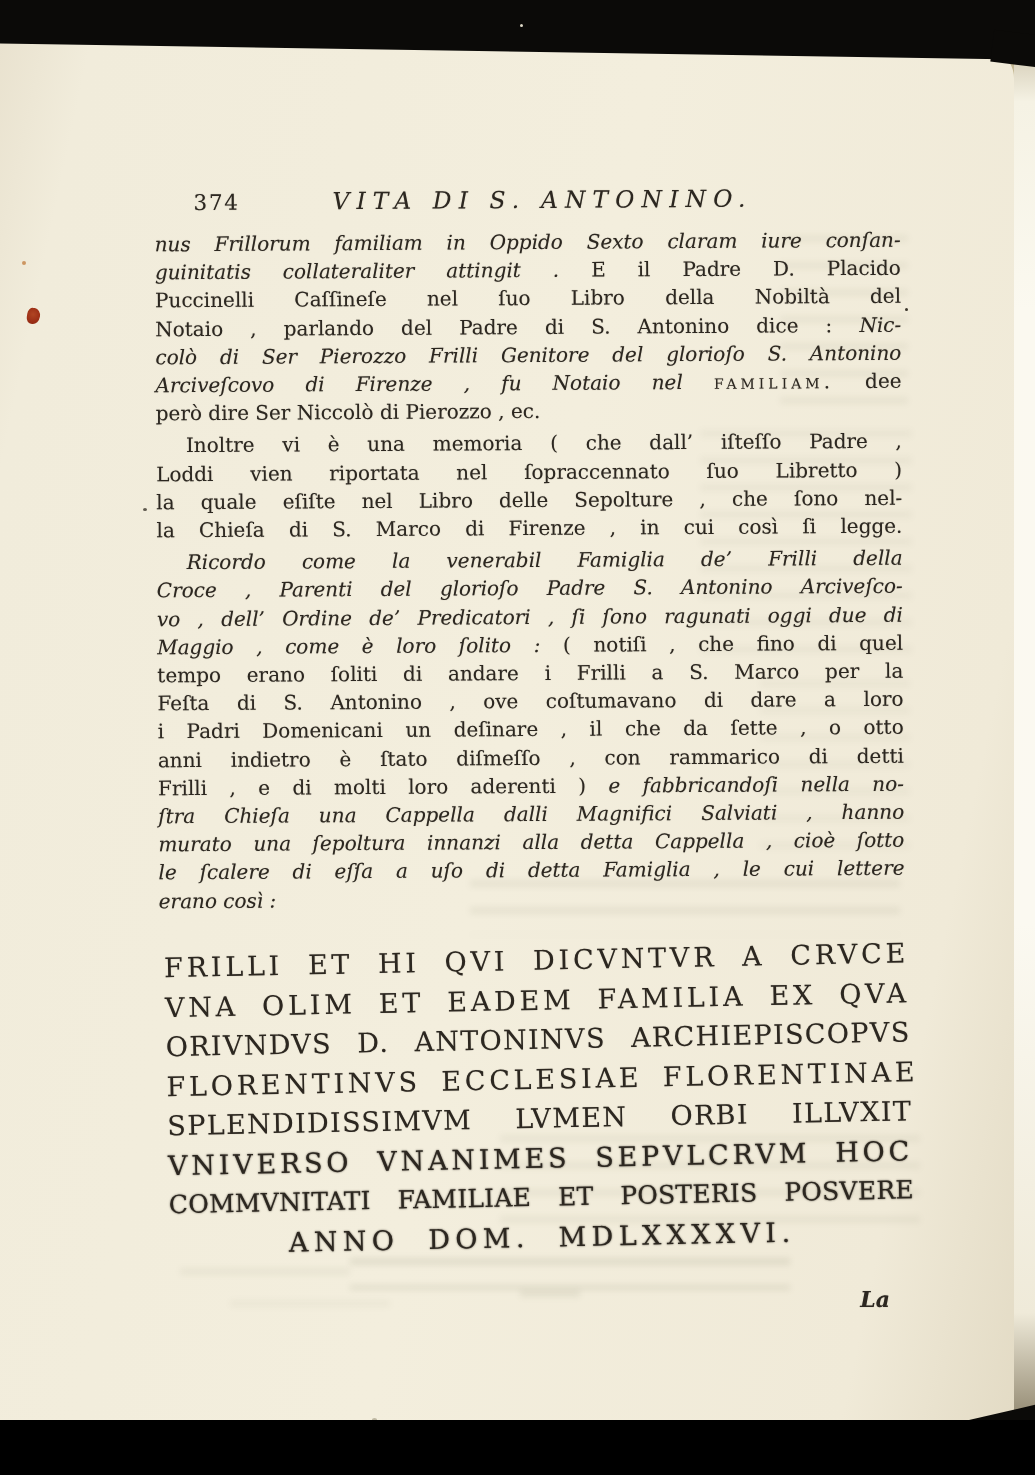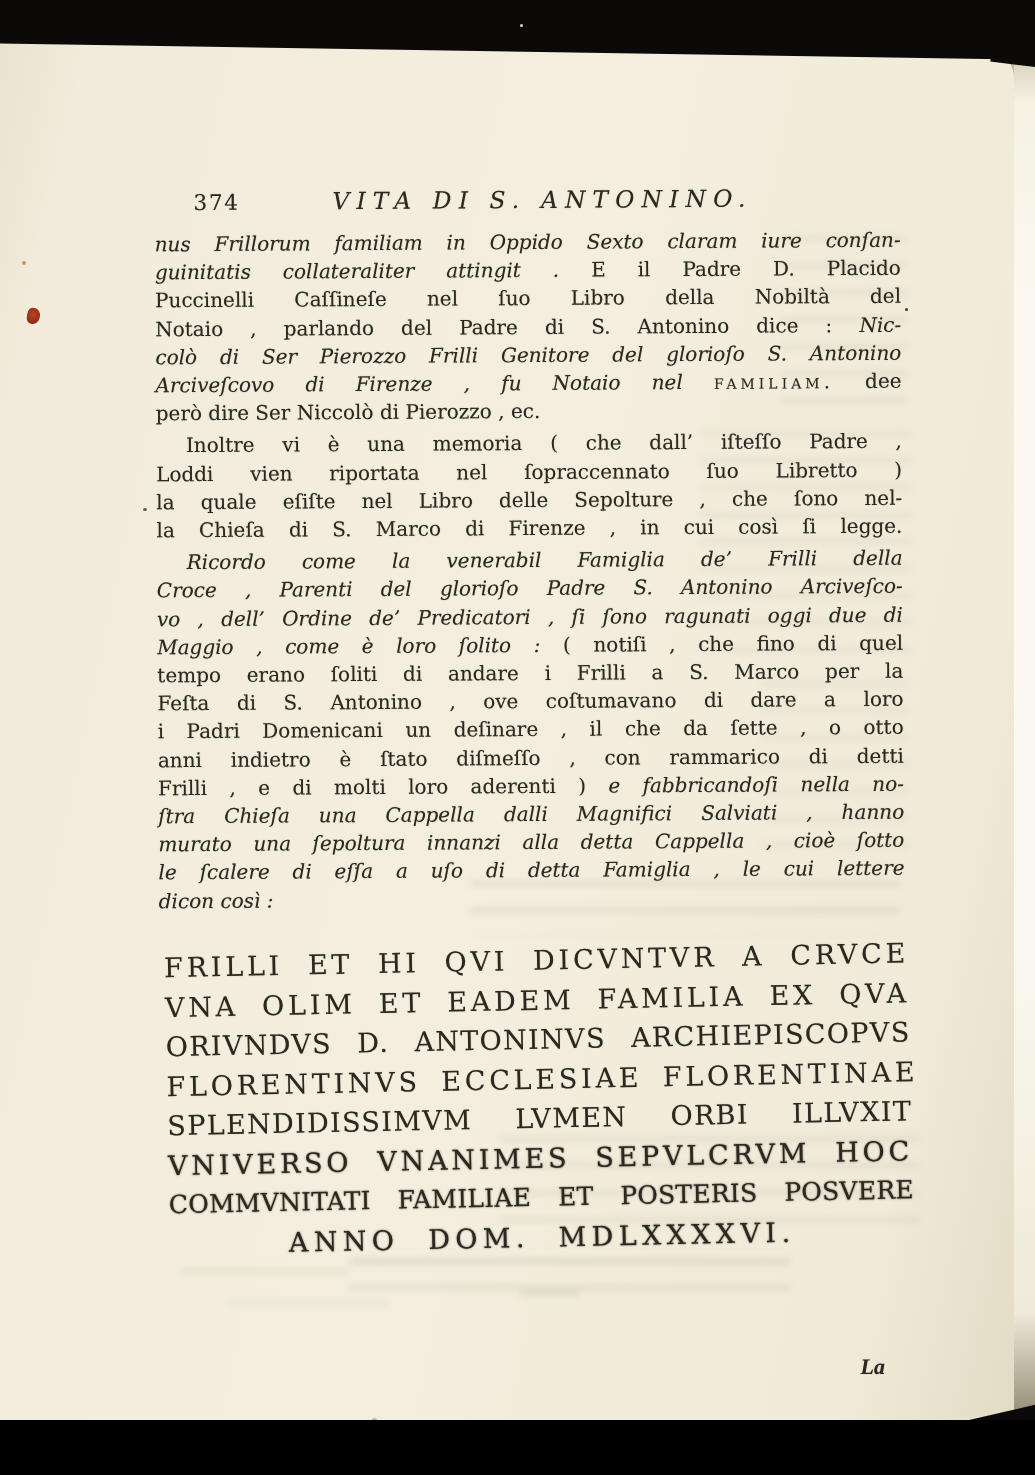--- a/index.html
+++ b/index.html
@@ -65,21 +65,21 @@
   .i{font-style:italic;}
   .r{font-style:normal;}
   .sc{font-style:normal;font-variant:small-caps;letter-spacing:.20em;}
   .inscription{position:absolute;left:164px;top:946px;width:745px;font-size:27px;line-height:39.5px;
                transform:rotate(-0.8deg);transform-origin:0 50%;}
   .ins-line{text-align:justify;text-align-last:justify;letter-spacing:.14em;word-spacing:.30em;white-space:nowrap;}
   .ins-line.tight{letter-spacing:.05em;}
   .ins-line.tighter{letter-spacing:.01em;font-size:25px;}
   .ins-line.center{text-align:center;text-align-last:center;letter-spacing:.20em;word-spacing:.55em;}
   .ins-line.heavy{text-shadow:0 0 1.8px rgba(40,34,26,.85);}
-  .catchword{position:absolute;left:856px;top:1356px;font-size:22px;font-style:italic;font-weight:bold;font-family:Liberation Serif, serif;}
+  .catchword{position:absolute;left:856px;top:1288px;font-size:22px;font-style:italic;font-weight:bold;}
 </style>
 </head>
 <body>
 
 <div class="scene">
   <div class="cover-red-top"></div>
   <div class="fore-edge"></div>
   <div class="crease"></div>
   <div class="page"></div>
 
@@ -125,21 +125,21 @@
           <div class="bline"><span class="i">vo , dell’ Ordine de’ Predicatori , ſi ſono ragunati oggi due di</span></div>
           <div class="bline"><span class="i">Maggio , come è loro ſolito : </span><span class="r">( notiſi , che fino di quel</span></div>
           <div class="bline"><span class="r">tempo erano ſoliti di andare i Frilli a S. Marco per la</span></div>
           <div class="bline"><span class="r">Feſta di S. Antonino , ove coſtumavano di dare a loro</span></div>
           <div class="bline"><span class="r">i Padri Domenicani un deſinare , il che da ſette , o otto</span></div>
           <div class="bline"><span class="r">anni indietro è ſtato diſmeſſo , con rammarico di detti</span></div>
           <div class="bline"><span class="r">Frilli , e di molti loro aderenti ) </span><span class="i">e fabbricandoſi nella no-</span></div>
           <div class="bline"><span class="i">ſtra Chieſa una Cappella dalli Magnifici Salviati , hanno</span></div>
           <div class="bline"><span class="i">murato una ſepoltura innanzi alla detta Cappella , cioè ſotto</span></div>
           <div class="bline"><span class="i">le ſcalere di eſſa a uſo di detta Famiglia , le cui lettere</span></div>
-          <div class="bline last"><span class="i">dicon così :</span></div>
+          <div class="bline last"><span class="i">erano così :</span></div>
         </div>
       </div>
     <div class="inscription" id="inscription">
         <div class="ins-line">FRILLI ET HI QVI DICVNTVR A CRVCE</div>
         <div class="ins-line">VNA OLIM ET EADEM FAMILIA EX QVA</div>
         <div class="ins-line tight">ORIVNDVS D. ANTONINVS ARCHIEPISCOPVS</div>
         <div class="ins-line">FLORENTINVS ECCLESIAE FLORENTINAE</div>
         <div class="ins-line tight">SPLENDIDISSIMVM LVMEN ORBI ILLVXIT</div>
         <div class="ins-line heavy">VNIVERSO VNANIMES SEPVLCRVM HOC</div>
         <div class="ins-line tighter heavy">COMMVNITATI FAMILIAE ET POSTERIS POSVERE</div>

